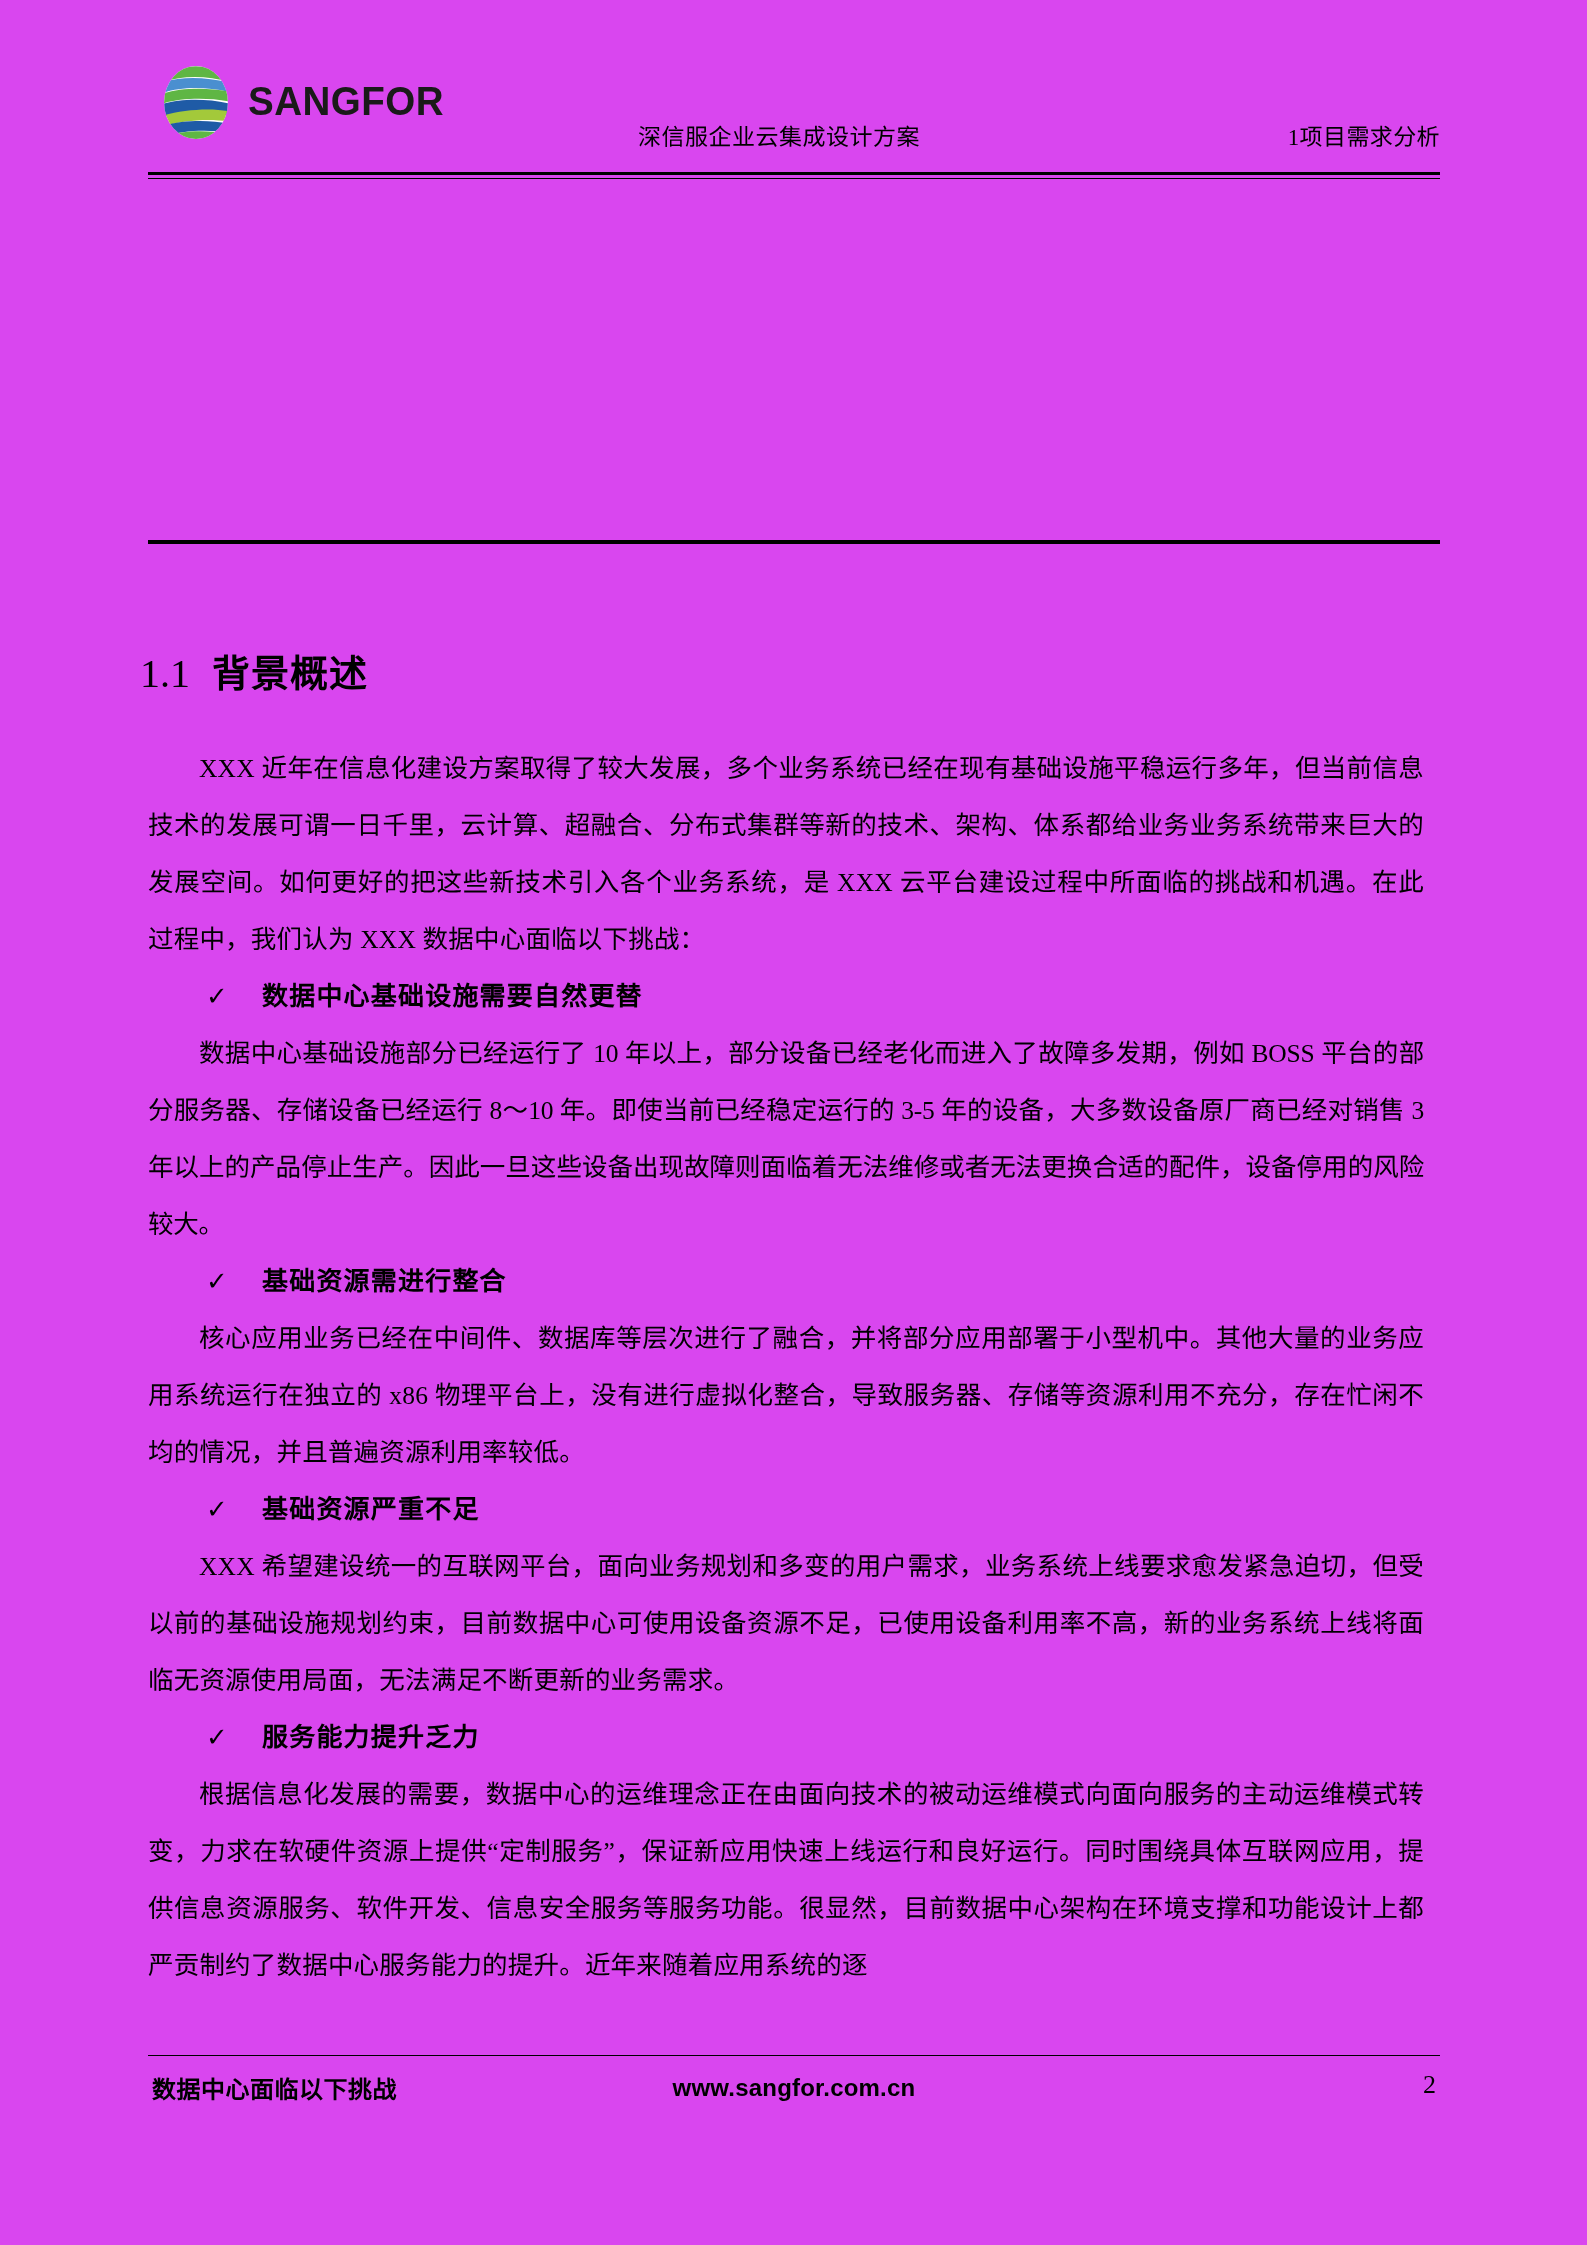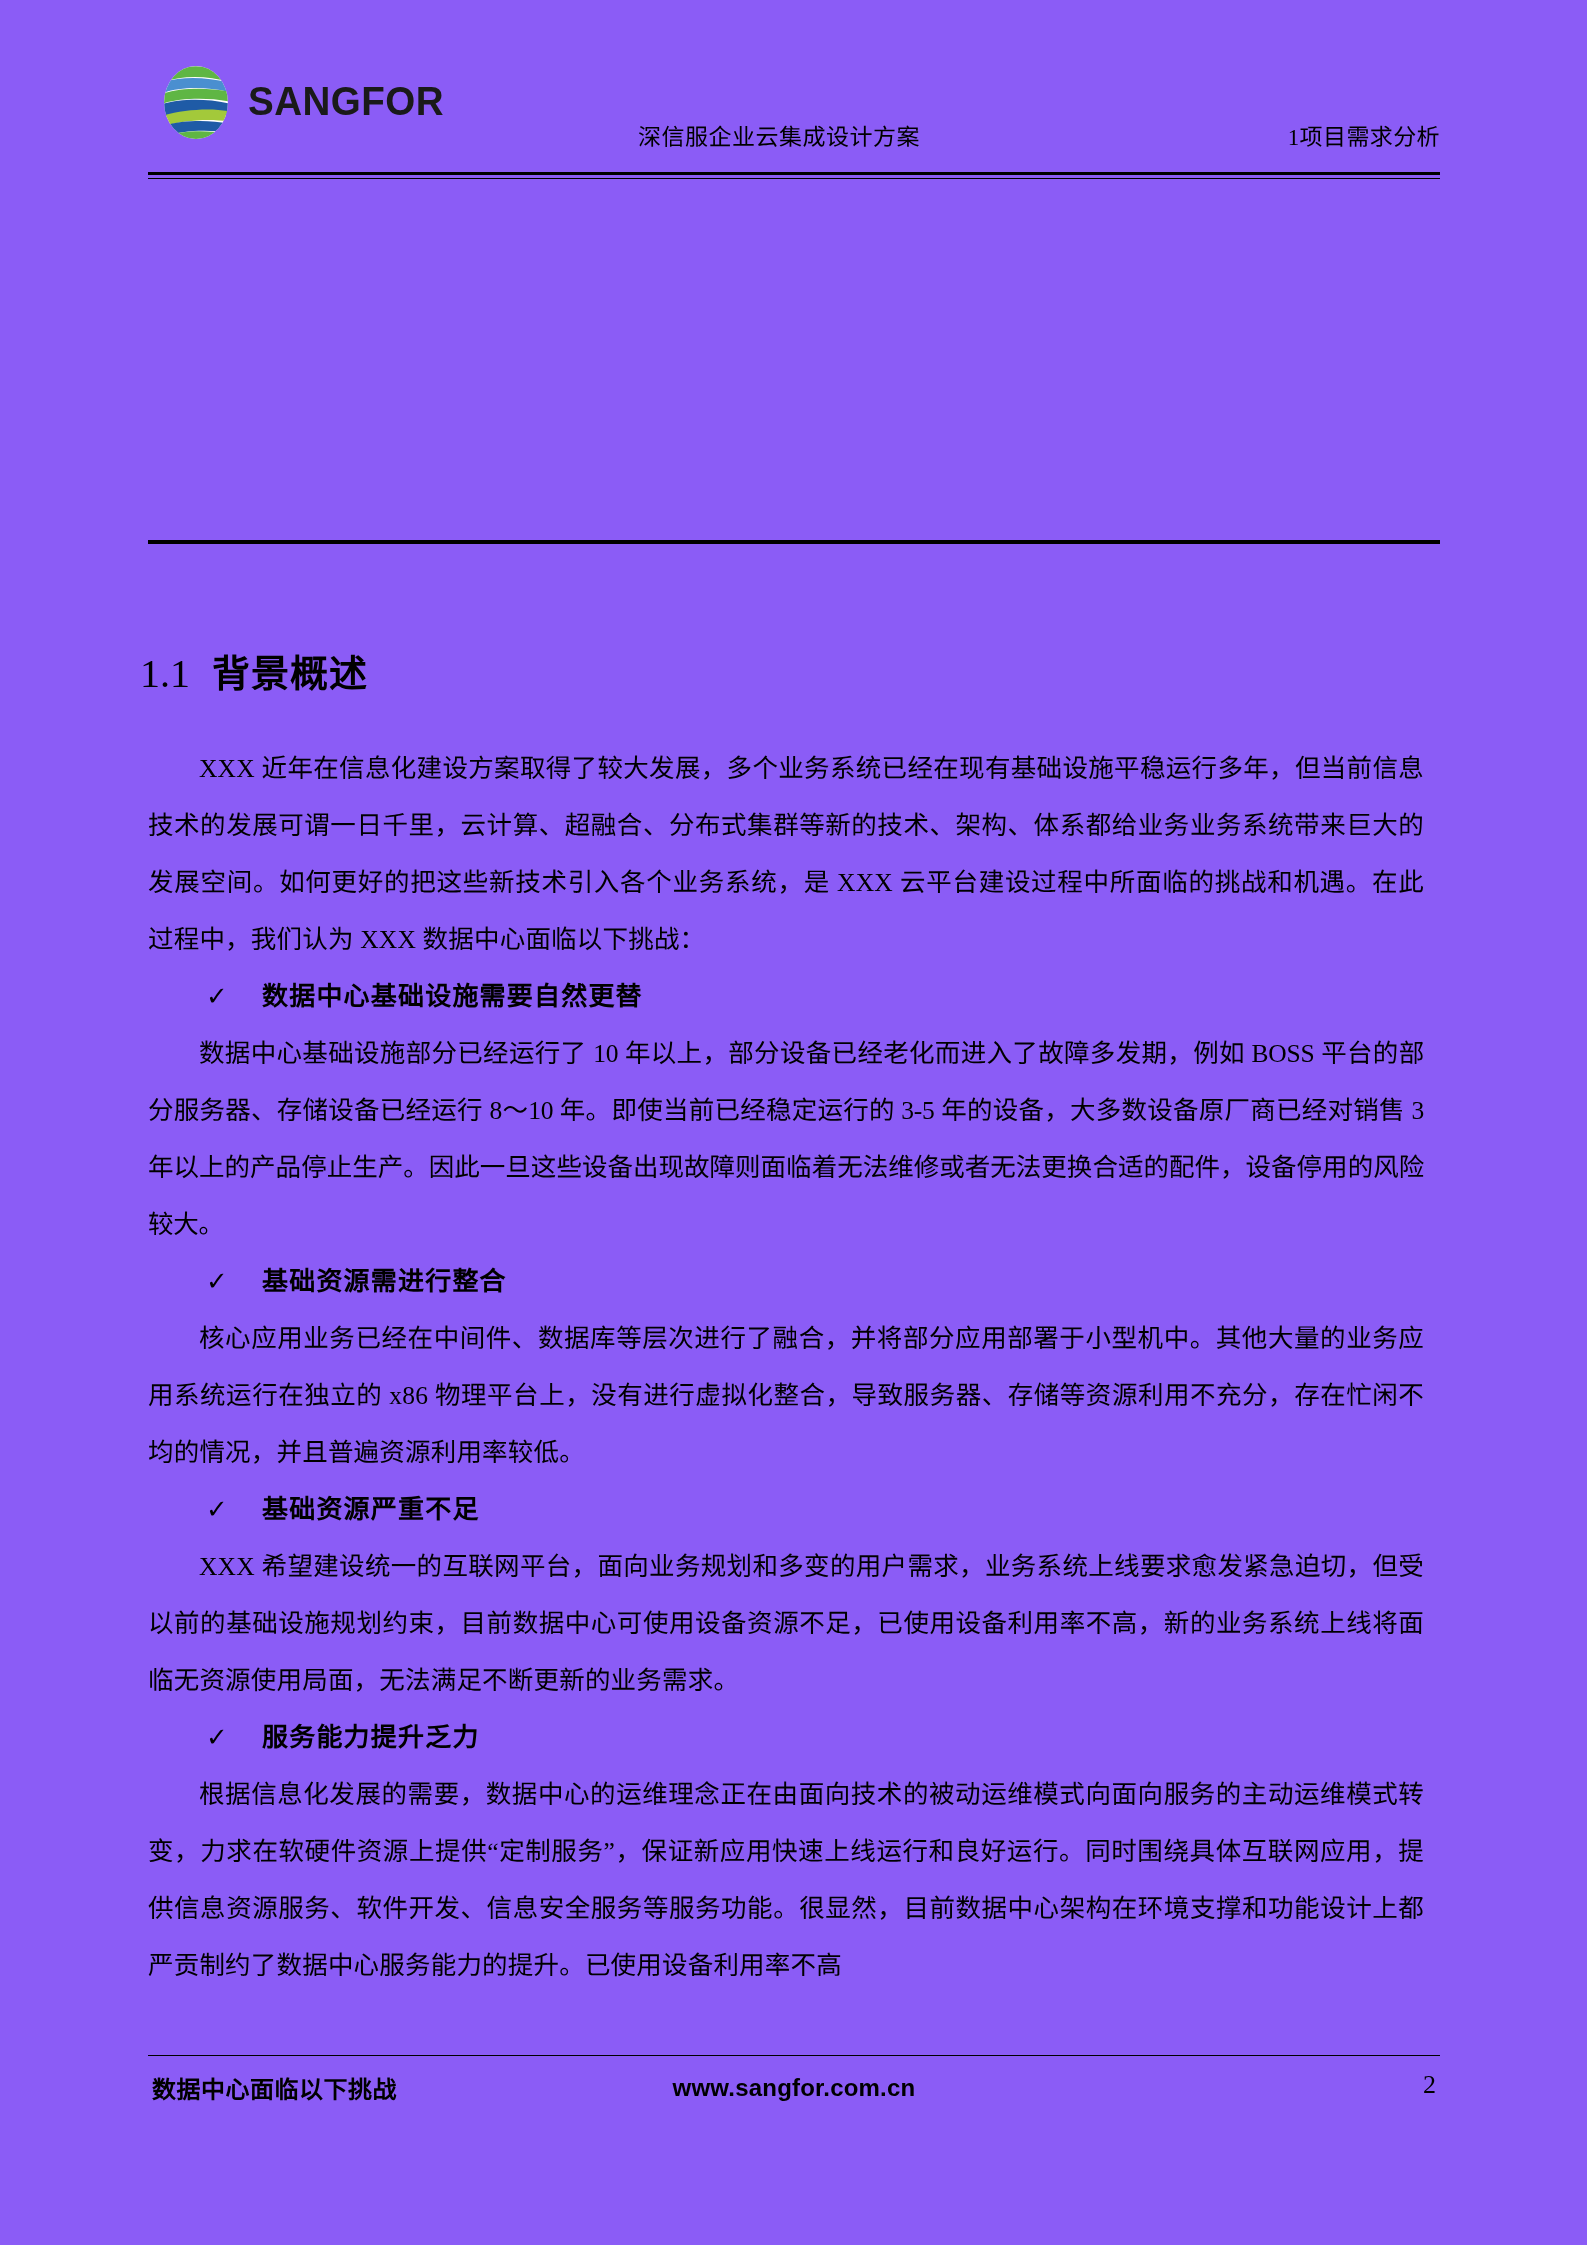--- a/index.html
+++ b/index.html
@@ -5,21 +5,21 @@
 <style>
   html, body {
     margin: 0;
     padding: 0;
     background: #8a8a8a;
   }
   .page {
     position: relative;
     width: 1587px;
     height: 2245px;
-    background: #8b5cf6;
+    background: #d946ef;
     margin: 0 auto;
     box-sizing: border-box;
     font-family: "Liberation Serif", "DejaVu Serif", serif;
     color: #000000;
     overflow: hidden;
   }
 
   
   .page-header {
     position: absolute;
@@ -289,21 +289,21 @@
     <div class="bullet">
       <span class="check">✓</span>
       <span class="btext">基础资源严重不足</span>
     </div>
     <p class="para">XXX 希望建设统一的互联网平台，面向业务规划和多变的用户需求，业务系统上线要求愈发紧急迫切，但受以前的基础设施规划约束，目前数据中心可使用设备资源不足，已使用设备利用率不高，新的业务系统上线将面临无资源使用局面，无法满足不断更新的业务需求。</p>
 
     <div class="bullet">
       <span class="check">✓</span>
       <span class="btext">服务能力提升乏力</span>
     </div>
-    <p class="para">根据信息化发展的需要，数据中心的运维理念正在由面向技术的被动运维模式向面向服务的主动运维模式转变，力求在软硬件资源上提供“定制服务”，保证新应用快速上线运行和良好运行。同时围绕具体互联网应用，提供信息资源服务、软件开发、信息安全服务等服务功能。很显然，目前数据中心架构在环境支撑和功能设计上都严贡制约了数据中心服务能力的提升。已使用设备利用率不高</p>
+    <p class="para">根据信息化发展的需要，数据中心的运维理念正在由面向技术的被动运维模式向面向服务的主动运维模式转变，力求在软硬件资源上提供“定制服务”，保证新应用快速上线运行和良好运行。同时围绕具体互联网应用，提供信息资源服务、软件开发、信息安全服务等服务功能。很显然，目前数据中心架构在环境支撑和功能设计上都严贡制约了数据中心服务能力的提升。近年来随着应用系统的逐</p>
 
   </div>
 
   <div class="page-footer">
     <div class="footer-rule"></div>
     <div class="footer-row">
       <span class="footer-left">数据中心面临以下挑战</span>
       <span class="footer-center">www.sangfor.com.cn</span>
       <span class="footer-right">2</span>
     </div>

